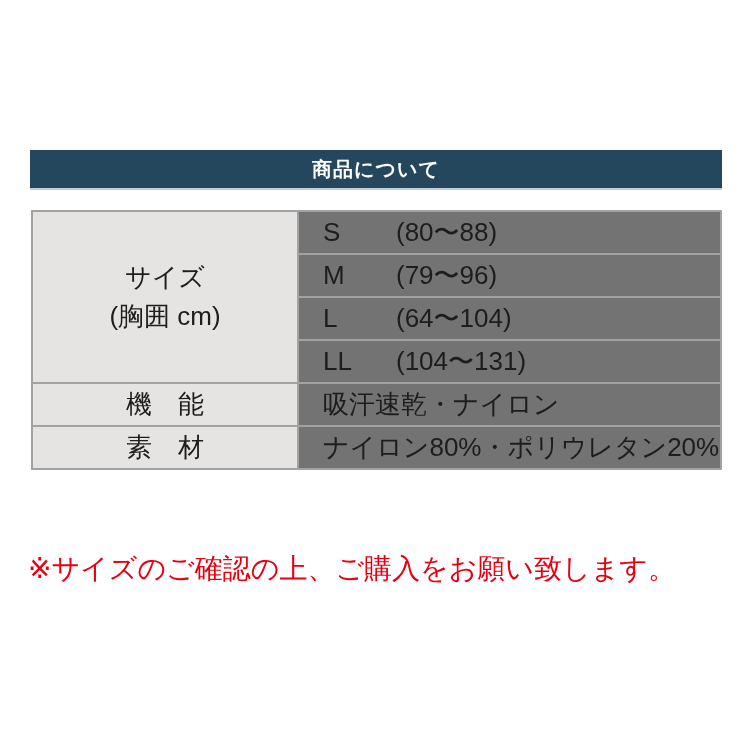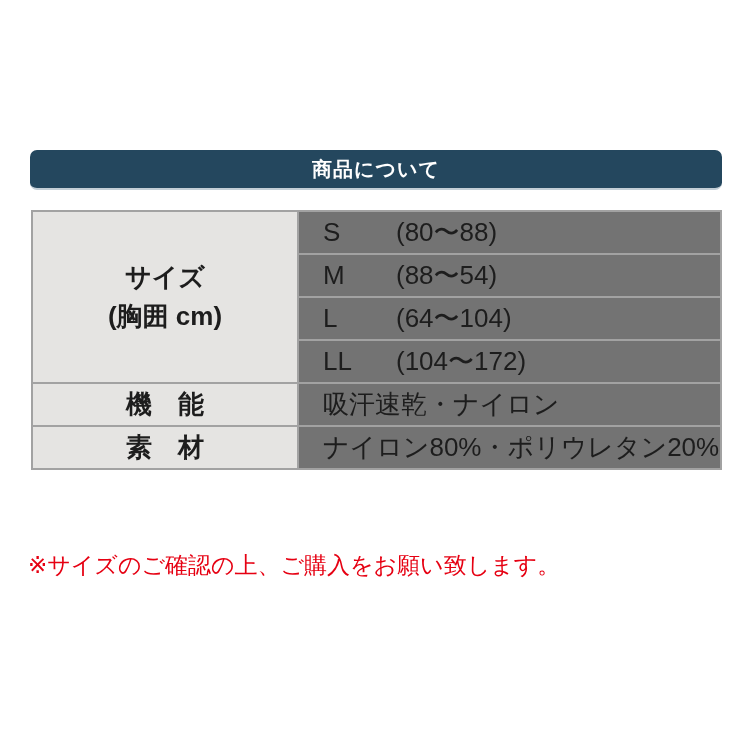--- a/index.html
+++ b/index.html
@@ -22,21 +22,20 @@
     left: 30px;
     top: 150px;
     width: 692px;
     height: 40px;
     background: #24475e;
     border-bottom: 2px solid #c3ced6;
     box-sizing: border-box;
     display: flex;
     align-items: center;
     justify-content: center;
-    border-radius: 7px;
   }
   .header-bar .title {
     color: #ffffff;
     font-size: 20px;
     font-weight: bold;
     letter-spacing: 1px;
     line-height: 1;
   }
 
   
@@ -51,21 +50,21 @@
   table.spec th,
   table.spec td {
     border: 2px solid #a2a2a2;
     vertical-align: middle;
     box-sizing: border-box;
   }
   table.spec th {
     width: 266px;
     background: #e5e4e2;
     font-size: 26px;
-    font-weight: bold;
+    font-weight: normal;
     text-align: center;
     color: #1d1d1d;
     padding: 0;
   }
   table.spec td {
     background: #737373;
     font-size: 26px;
     font-weight: normal;
     text-align: left;
     padding: 0 0 0 24px;
@@ -77,21 +76,21 @@
   .size-letter {
     display: inline-block;
     width: 73px;
   }
 
   
   .note {
     position: absolute;
     left: 28px;
     top: 551px;
-    font-size: 23px;
+    font-size: 28px;
     line-height: 1.3;
     color: #e60012;
     white-space: nowrap;
   }
 </style>
 </head>
 <body>
 
 <div class="header-bar">
   <span class="title">商品について</span>
@@ -103,31 +102,31 @@
     <th rowspan="4">
       <span class="size-label-line1">サイズ</span>
       <span class="size-label-line2">(胸囲 cm)</span>
     </th>
     <td>
       <span class="size-letter">S</span><span>(80〜88)</span>
     </td>
   </tr>
   <tr>
     <td>
-      <span class="size-letter">M</span><span>(88〜54)</span>
+      <span class="size-letter">M</span><span>(79〜96)</span>
     </td>
   </tr>
   <tr>
     <td>
       <span class="size-letter">L</span><span>(64〜104)</span>
     </td>
   </tr>
   <tr>
     <td>
-      <span class="size-letter">LL</span><span>(104〜172)</span>
+      <span class="size-letter">LL</span><span>(104〜131)</span>
     </td>
   </tr>
   <tr>
     <th>機　能</th>
     <td>吸汗速乾・ナイロン</td>
   </tr>
   <tr>
     <th>素　材</th>
     <td>ナイロン80%・ポリウレタン20%</td>
   </tr>

